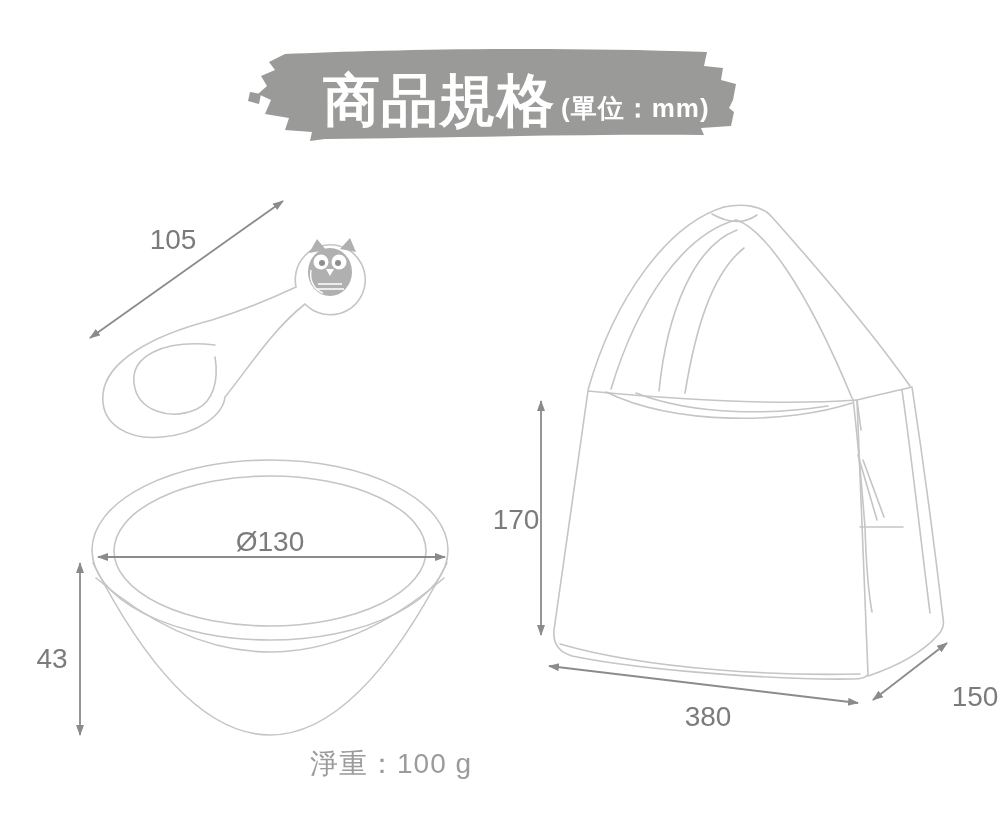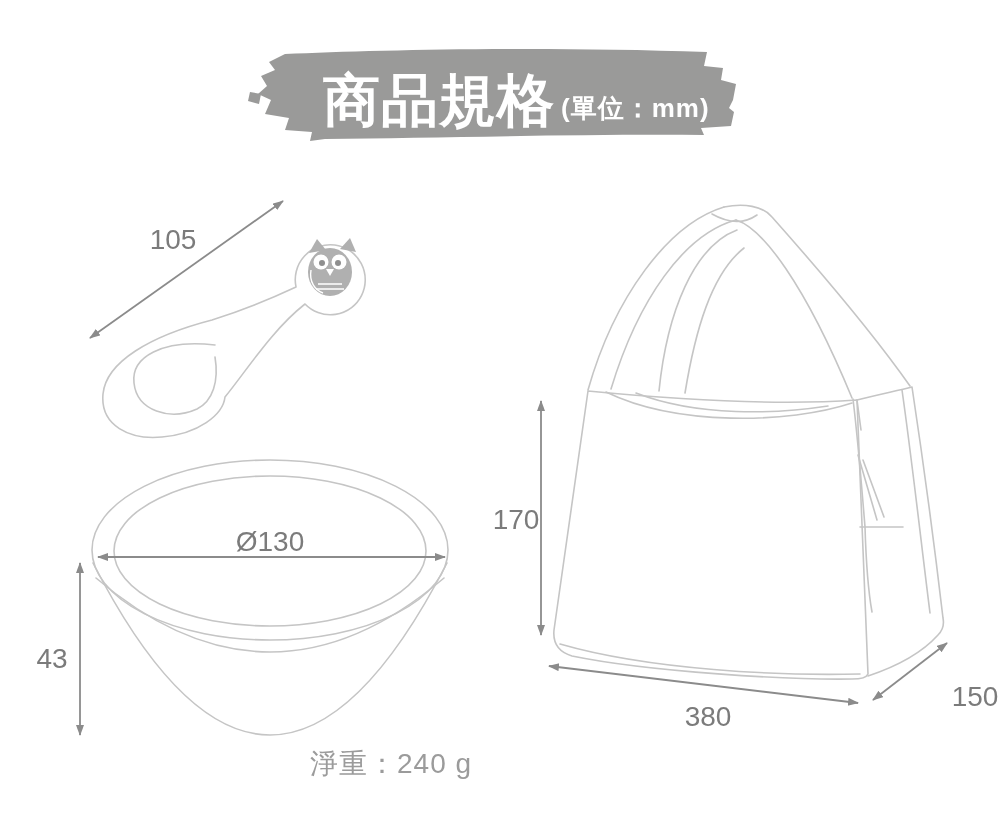--- a/index.html
+++ b/index.html
@@ -102,18 +102,18 @@
     </g>
   </svg>
 
   <div class="label banner-title">商品規格</div>
   <div class="label banner-unit">(單位：mm)</div>
 
   <div class="label dim" style="left:161px;top:226px;margin-left:12px;">105</div>
 
   <div class="label dim" style="left:270px;top:514px;margin-top:14px;">Ø130</div>
   <div class="label dim" style="left:52px;top:645px;">43</div>
-  <div class="label weight" style="left:310px;top:750px;">淨重：240 g</div>
+  <div class="label weight" style="left:310px;top:750px;">淨重：100 g</div>
 
   <div class="label dim" style="left:516px;top:506px;">170</div>
   <div class="label dim" style="left:708px;top:703px;">380</div>
   <div class="label dim" style="left:975px;top:683px;">150</div>
 </div>
 
 </body></html>

